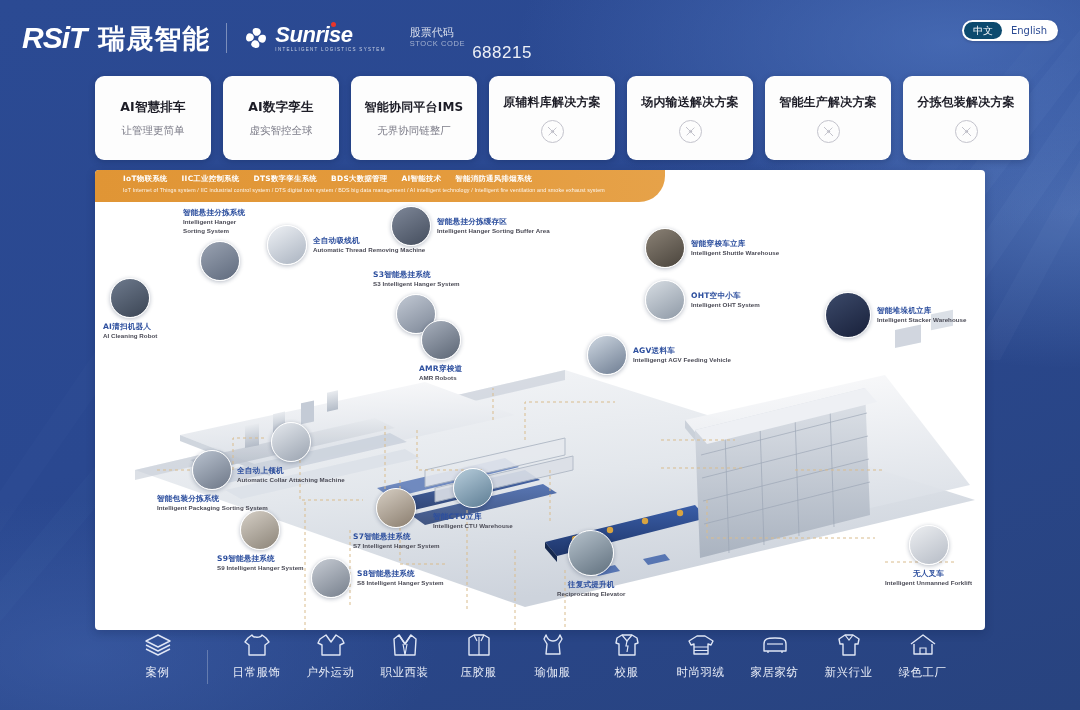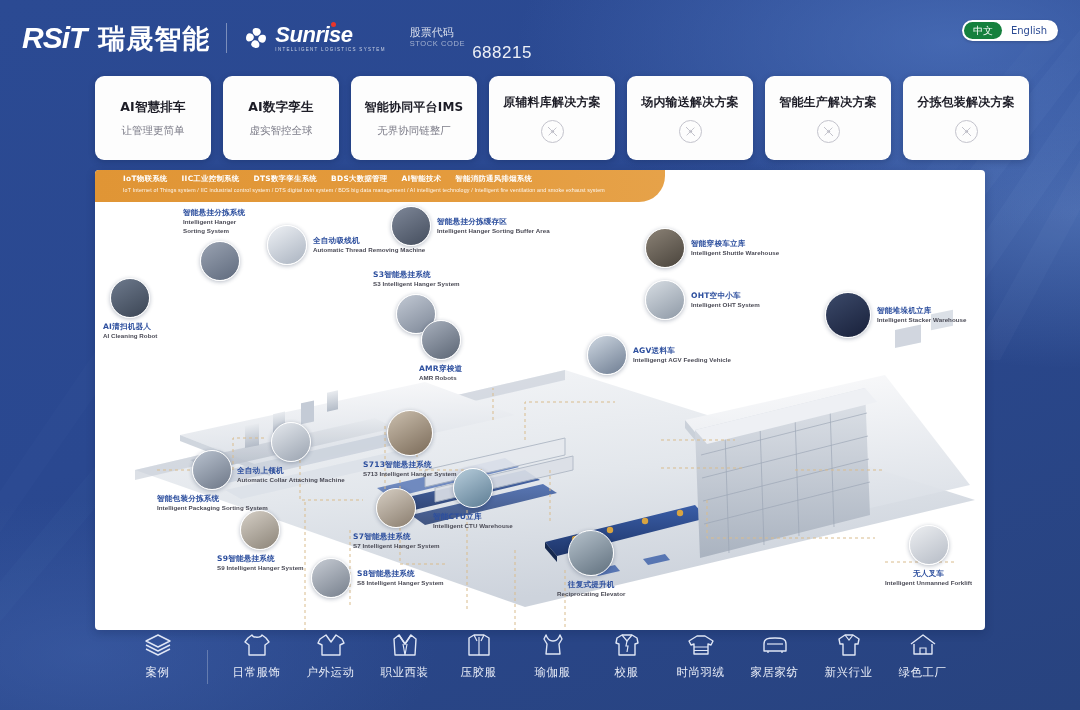--- a/index.html
+++ b/index.html
@@ -75,21 +75,21 @@
     position: absolute; right: 22px; top: 20px;
     display: flex; align-items: center;
     background: #ffffff; border-radius: 11px; height: 21px;
     padding: 2px; box-shadow: 0 1px 3px rgba(0,0,0,.18);
   }
   .lang-btn {
     font-size: 10px; padding: 0 9px; height: 17px; line-height: 17px;
     border-radius: 9px; color: #2b4a93; font-family: "DejaVu Sans", sans-serif;
     cursor: pointer; white-space: nowrap;
   }
-  .lang-btn.active { background: #15803d; color: #ffffff; }
+  .lang-btn.active { background: #0c4a6e; color: #ffffff; }
 
   
   .cards {
     position: absolute; left: 95px; top: 76px;
     display: flex; gap: 12px;
   }
   .card {
     width: 116px; height: 84px; background: #fdfdfd;
     border-radius: 9px;
     display: flex; flex-direction: column; align-items: center; justify-content: center;
@@ -549,29 +549,20 @@
     <div class="callout" style="left:142px; top:252px;">
       <div class="co-col">
         <div class="thumb" style="background:linear-gradient(150deg,#e4e8ed,#9aa3b0);"></div>
         <div class="co-label" style="text-align:left;">
           <div class="co-cn">全自动上领机</div>
           <div class="co-en">Automatic Collar Attaching Machine</div>
         </div>
       </div>
     </div>
 
-    <div class="callout" style="left:268px; top:240px;">
-      <div class="co-col">
-        <div class="thumb lg" style="background:linear-gradient(150deg,#cbbfae,#7a6a58);"></div>
-        <div class="co-label" style="text-align:left;">
-          <div class="co-cn">S713智能悬挂系统</div>
-          <div class="co-en">S713 Intelligent Hanger System</div>
-        </div>
-      </div>
-    </div>
 
     <div class="callout" style="left:338px; top:298px;">
       <div class="co-col">
         <div class="thumb" style="background:linear-gradient(150deg,#b7cddb,#5d7d94);"></div>
         <div class="co-label" style="text-align:left;">
           <div class="co-cn">智能CTU立库</div>
           <div class="co-en">Intelligent CTU Warehouse</div>
         </div>
       </div>
     </div>

